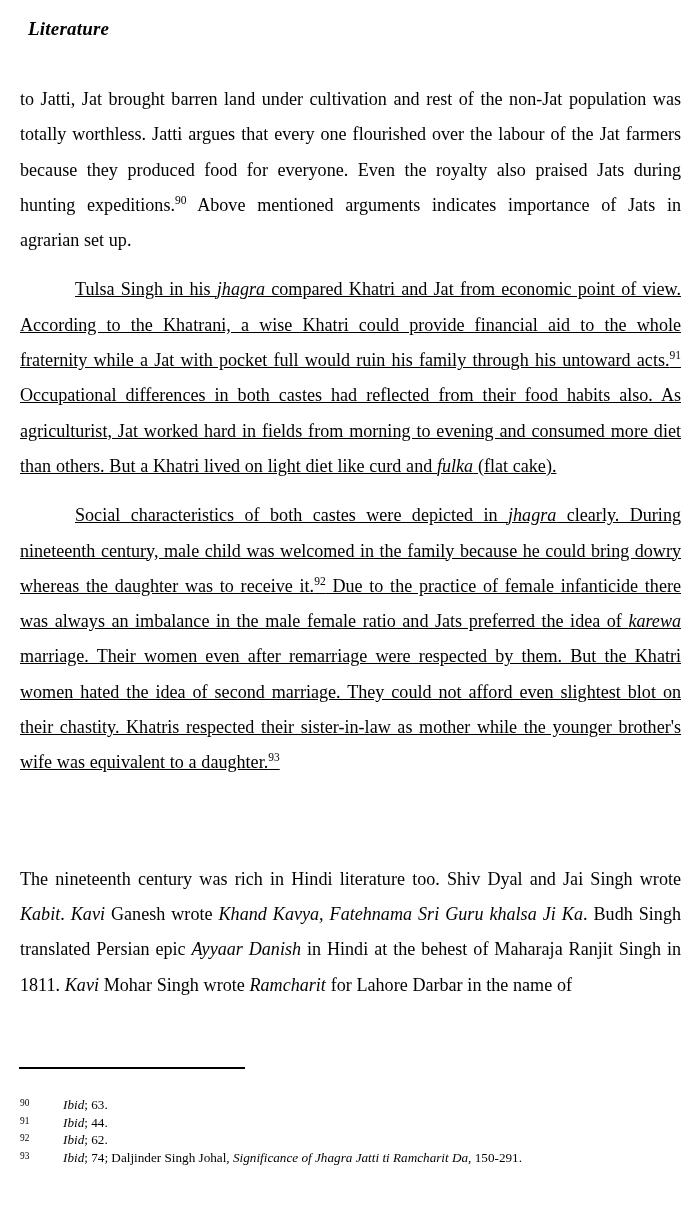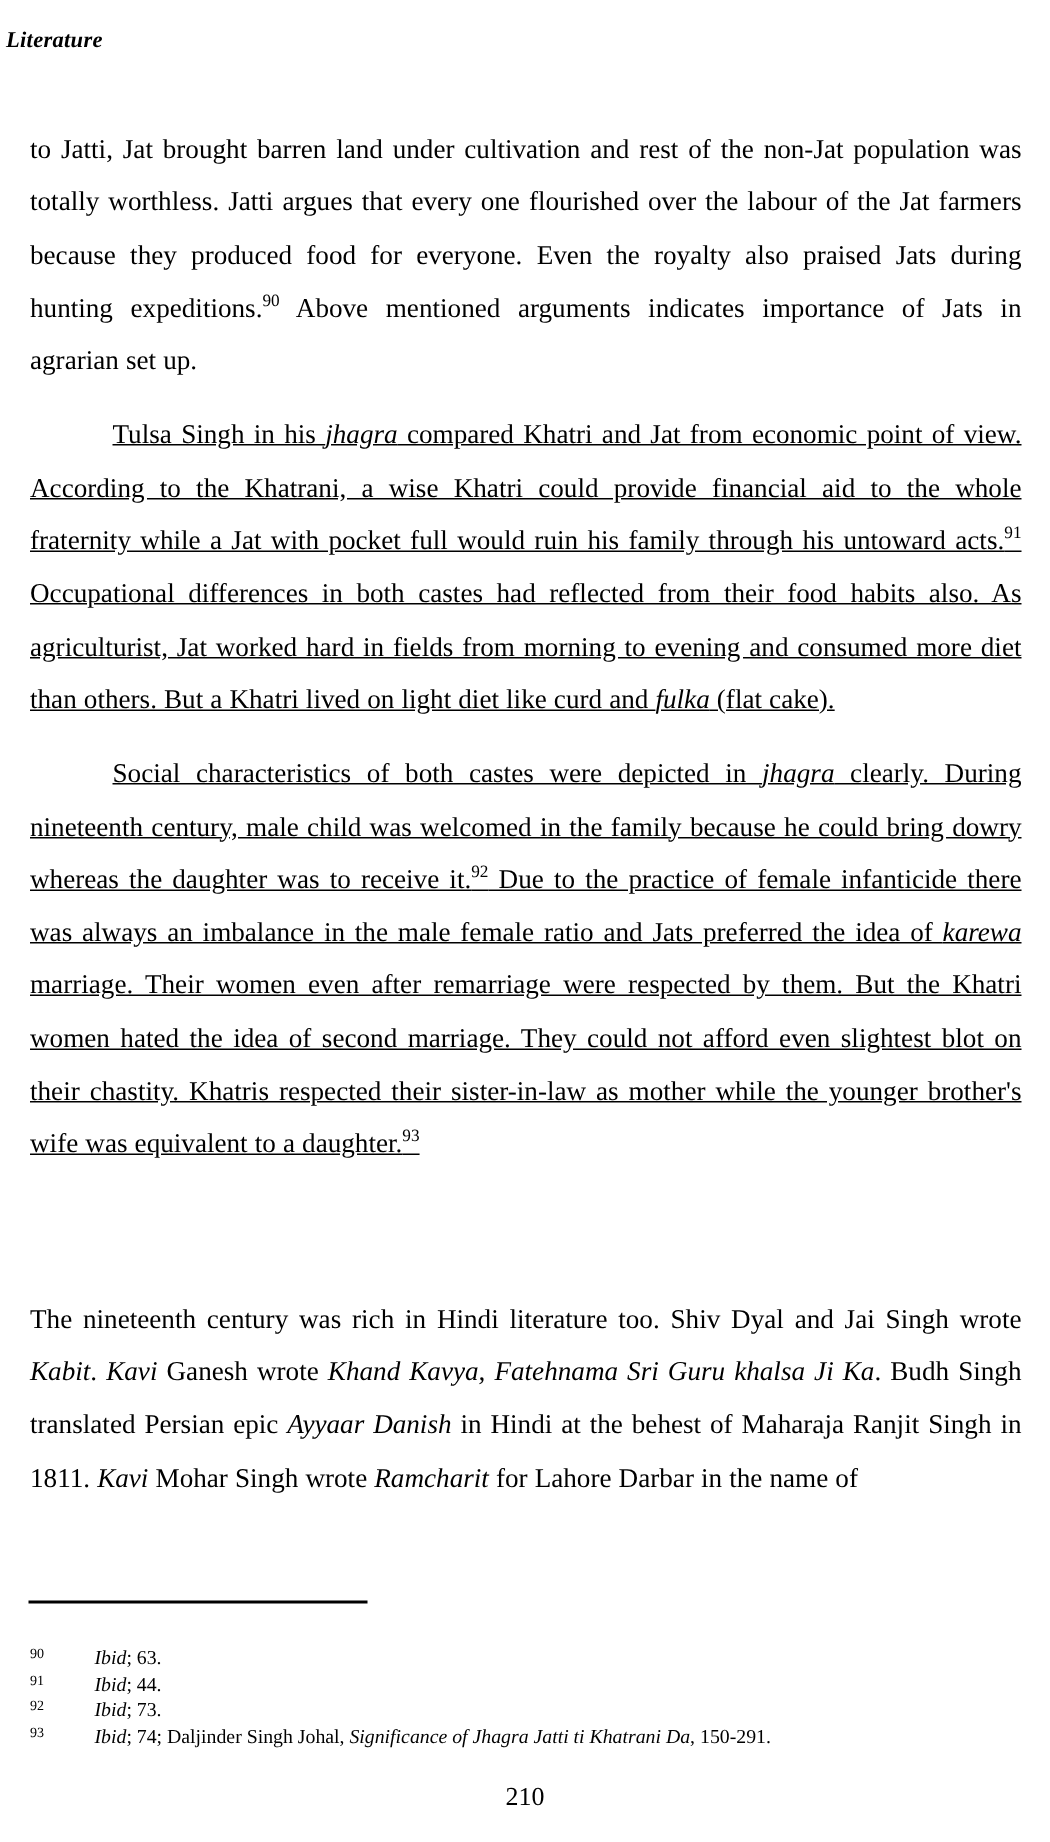--- a/index.html
+++ b/index.html
@@ -21,23 +21,23 @@
     width: 700px;
     height: 1228px;
     box-sizing: border-box;
     padding: 0;
     overflow: hidden;
   }
 
   
   .running-head {
     position: absolute;
-    left: 4px;
+    left: 28px;
     top: 19px;
-    font-size: 15px;
+    font-size: 19px;
     font-weight: bold;
     font-style: italic;
     letter-spacing: 0.2px;
     line-height: 1.1;
   }
 
   
   .body-block {
     position: absolute;
     left: 20px;
@@ -131,19 +131,18 @@
       <p class="para indent gap-small"><span>Tulsa Singh in his </span><em class="it">jhagra</em><span> compared Khatri and Jat from economic point of view. According to the Khatrani, a wise Khatri could provide financial aid to the whole fraternity while a Jat with pocket full would ruin his family through his untoward acts.</span><sup class="fn-ref">91</sup><span> Occupational differences in both castes had reflected from their food habits also. As agriculturist, Jat worked hard in fields from morning to evening and consumed more diet than others. But a Khatri lived on light diet like curd and </span><em class="it">fulka</em><span> (flat cake).</span></p>
       <p class="para indent gap-small"><span>Social characteristics of both castes were depicted in </span><em class="it">jhagra</em><span> clearly. During nineteenth century, male child was welcomed in the family because he could bring dowry whereas the daughter was to receive it.</span><sup class="fn-ref">92</sup><span> Due to the practice of female infanticide there was always an imbalance in the male female ratio and Jats preferred the idea of </span><em class="it">karewa</em><span> marriage. Their women even after remarriage were respected by them. But the Khatri women hated the idea of second marriage. They could not afford even slightest blot on their chastity. Khatris respected their sister-in-law as mother while the younger brother's wife was equivalent to a daughter.</span><sup class="fn-ref">93</sup></p>
       <p class="para gap-large"><span>The nineteenth century was rich in Hindi literature too. Shiv Dyal and Jai Singh wrote </span><em class="it">Kabit</em><span>. </span><em class="it">Kavi</em><span> Ganesh wrote </span><em class="it">Khand Kavya, Fatehnama Sri Guru khalsa Ji Ka</em><span>. Budh Singh translated Persian epic </span><em class="it">Ayyaar Danish</em><span> in Hindi at the behest of Maharaja Ranjit Singh in 1811. </span><em class="it">Kavi</em><span> Mohar Singh wrote </span><em class="it">Ramcharit</em><span> for Lahore Darbar in the name of</span></p>
     </div>
 
   <hr class="footnote-rule">
 
   <div class="footnotes">
       <div class="footnote"><span class="fn-num">90</span><span><em class="it">Ibid</em><span>; 63.</span></span></div>
       <div class="footnote"><span class="fn-num">91</span><span><em class="it">Ibid</em><span>; 44.</span></span></div>
-      <div class="footnote"><span class="fn-num">92</span><span><em class="it">Ibid</em><span>; 73.</span></span></div>
-      <div class="footnote"><span class="fn-num">93</span><span><em class="it">Ibid</em><span>; 74; Daljinder Singh Johal, </span><em class="it">Significance of Jhagra Jatti ti Khatrani Da</em><span>, 150-291.</span></span></div>
+      <div class="footnote"><span class="fn-num">92</span><span><em class="it">Ibid</em><span>; 62.</span></span></div>
+      <div class="footnote"><span class="fn-num">93</span><span><em class="it">Ibid</em><span>; 74; Daljinder Singh Johal, </span><em class="it">Significance of Jhagra Jatti ti Ramcharit Da</em><span>, 150-291.</span></span></div>
     </div>
 
-  <div class="page-number">210</div>
 
 </div>
 
 </body></html>

